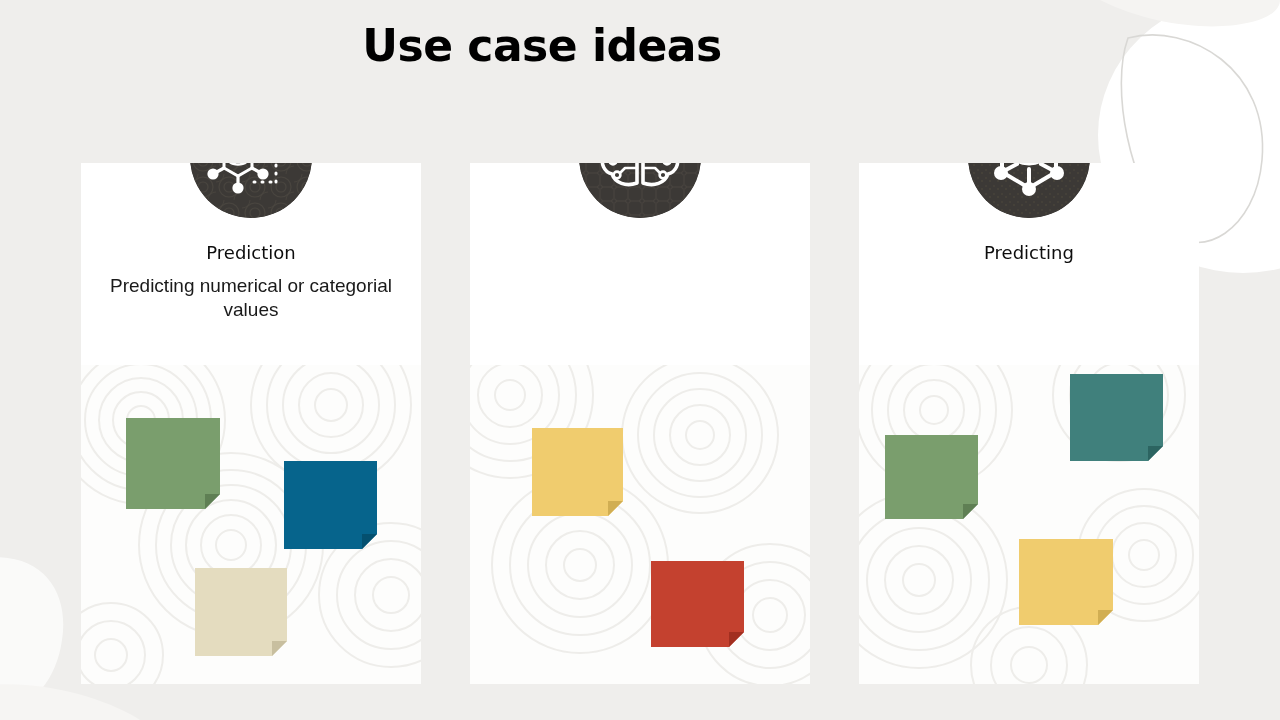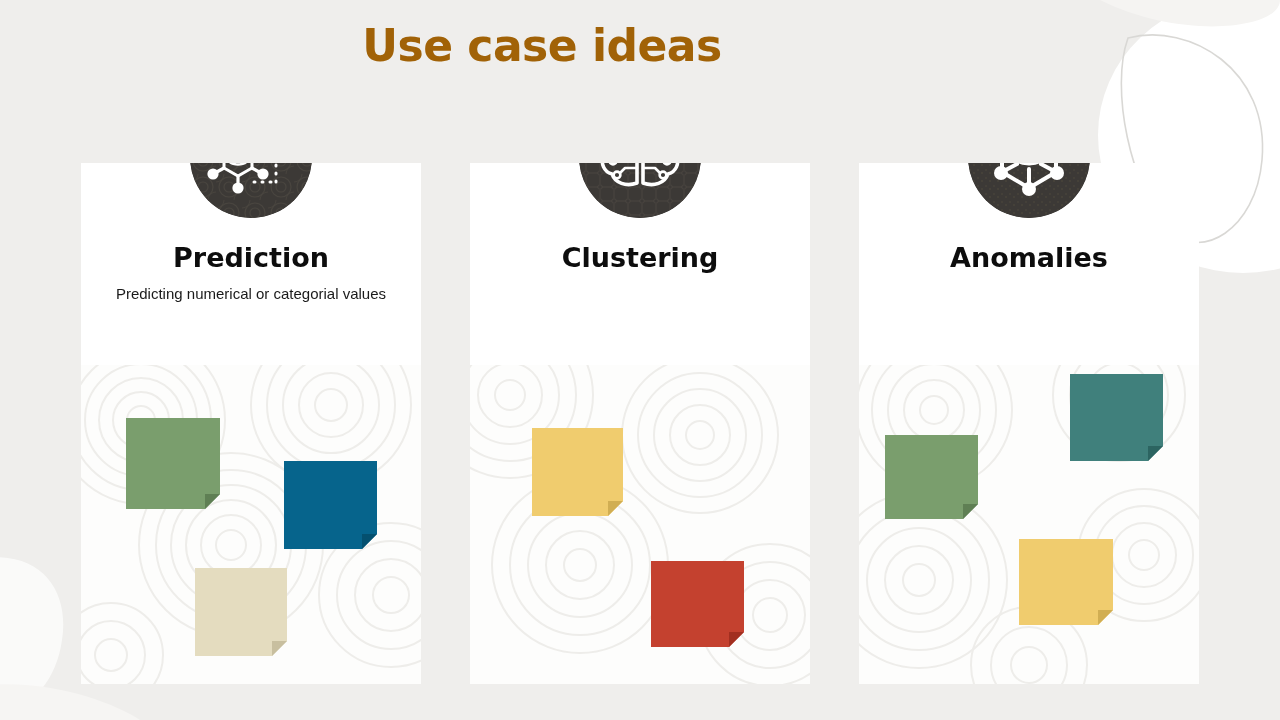--- a/index.html
+++ b/index.html
@@ -14,21 +14,21 @@
   #bg-decor { position:absolute; inset:0; width:1280px; height:720px; pointer-events:none; }
 
   
   #slide-title {
     position:absolute;
     top:20px; left:0; width:1084px;
     text-align:center;
     font-size:44px;
     font-weight:bold;
     letter-spacing:-0.5px;
-    color:#a16207;
+    color:#000000;
     font-family:"DejaVu Sans", sans-serif;
   }
 
   
   #cards {
     position:absolute;
     top:163px; left:81px;
     width:1118px; height:557px;
     display:flex;
     gap:49px;
@@ -43,28 +43,28 @@
   }
   .card-head {
     position:relative;
     height:202px;
     background:#ffffff;
     padding:80px 14px 0 14px;
     text-align:center;
   }
   .card-title {
     font-family:"DejaVu Sans", sans-serif;
-    font-size:27px;
-    font-weight:bold;
+    font-size:18px;
+    font-weight:normal;
     color:#0d0d0d;
     line-height:1.1;
   }
   .card-desc {
     margin-top:11px;
-    font-size:15px;
+    font-size:19px;
     line-height:1.28;
     color:#1a1a1a;
     text-align:center;
   }
   .card-body {
     position:relative;
     height:319px;
     background:#fcfcfc;
     overflow:hidden;
   }
@@ -261,21 +261,20 @@
               <circle cx="38" cy="79" r="3.4"></circle>
             <circle cx="82" cy="53" r="3.4"></circle>
               <circle cx="88" cy="65" r="3.4"></circle>
               <circle cx="84" cy="79" r="3.4"></circle>
           </g>
         </g>
       </svg>
     </div>
 
     <div class="card-head">
-      <div class="card-title">Clustering</div>
     </div>
 
     <div class="card-body">
       <svg class="card-pattern" viewBox="0 0 340 319" preserveAspectRatio="none" xmlns="http://www.w3.org/2000/svg">
         <rect width="340" height="319" fill="#fdfdfc"></rect>
         <g fill="none" stroke="#eeedea" stroke-width="2">
           <circle cx="40" cy="30" r="15"></circle>
             <circle cx="40" cy="30" r="32"></circle>
             <circle cx="40" cy="30" r="49"></circle>
           <circle cx="40" cy="30" r="66"></circle>
@@ -353,21 +352,21 @@
             <circle cx="33" cy="45" r="7"></circle>
           </g>
 
           <path d="M45,61 C51,52 71,52 77,61 C71,70 51,70 45,61 Z" fill="none" stroke="#ffffff" stroke-width="3.4"></path>
           <circle cx="61" cy="61" r="4.6" fill="#ffffff"></circle>
         </g>
       </svg>
     </div>
 
     <div class="card-head">
-      <div class="card-title">Anomalies</div>
+      <div class="card-title">Predicting</div>
     </div>
 
     <div class="card-body">
       <svg class="card-pattern" viewBox="0 0 340 319" preserveAspectRatio="none" xmlns="http://www.w3.org/2000/svg">
         <rect width="340" height="319" fill="#fdfdfc"></rect>
         <g fill="none" stroke="#eeedea" stroke-width="2">
           <circle cx="75" cy="45" r="14"></circle>
             <circle cx="75" cy="45" r="30"></circle>
             <circle cx="75" cy="45" r="46"></circle>
           <circle cx="75" cy="45" r="62"></circle>

